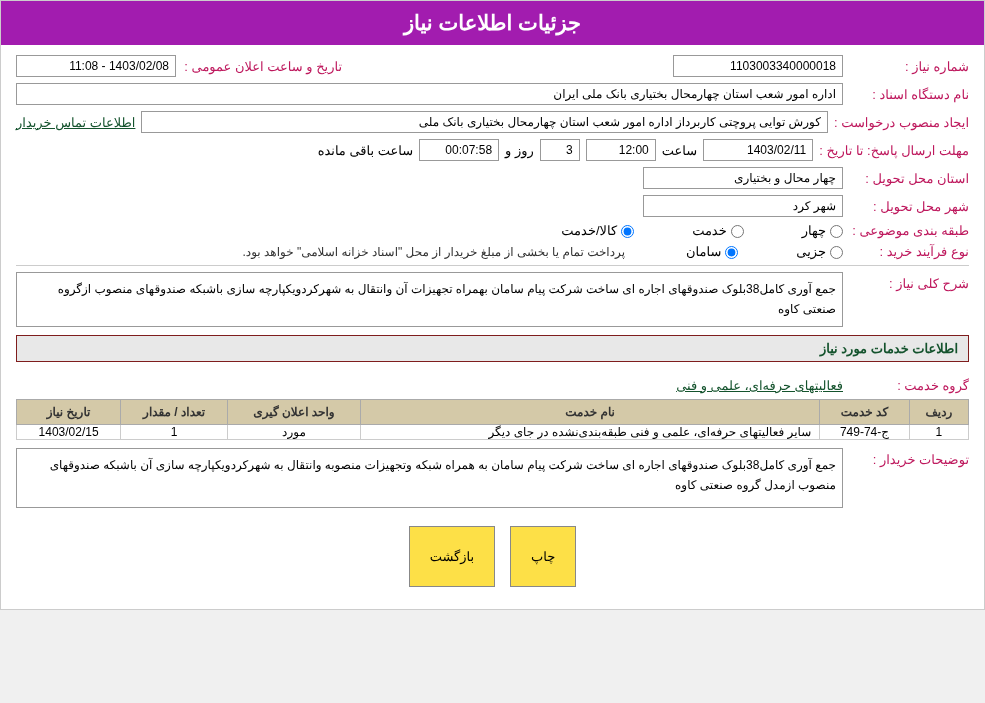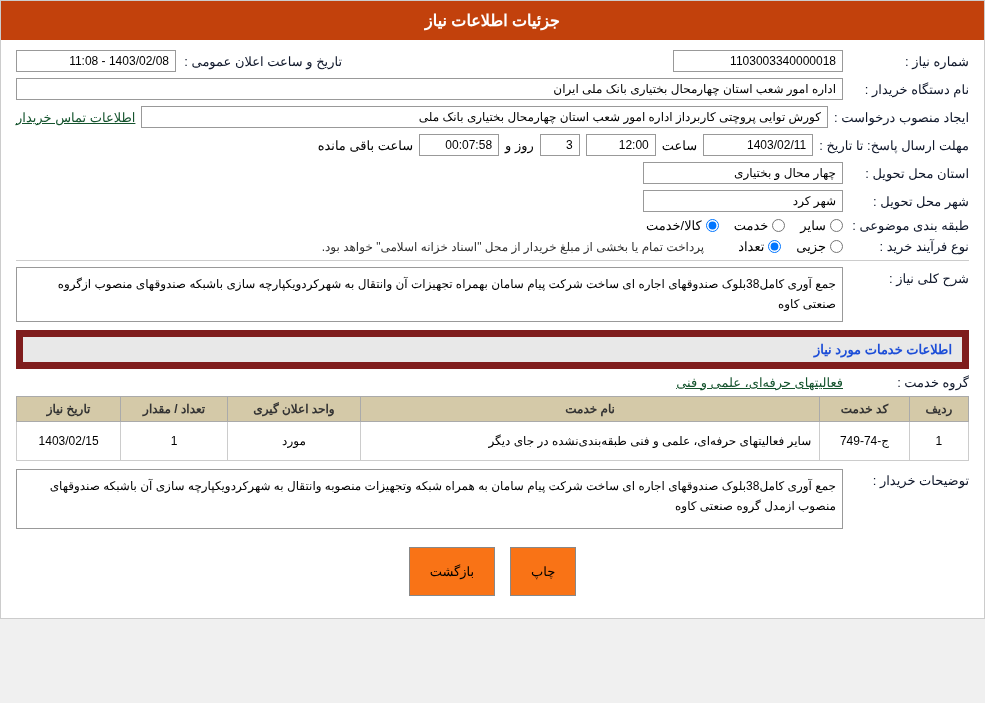--- a/index.html
+++ b/index.html
@@ -9,38 +9,38 @@
       background: #f0f0f0;
       direction: rtl;
     }
     .page-wrapper {
       max-width: 985px;
       margin: 0 auto;
       background: #fff;
       border: 1px solid #ccc;
     }
     .header-bar {
-      background: #c2410c;
+      background: #a21caf;
       color: #fff;
       text-align: center;
       padding: 10px 15px;
-      font-size: 16px;
+      font-size: 21px;
       font-weight: bold;
     }
     .content {
       padding: 10px 15px;
     }
     .row {
       display: flex;
       align-items: center;
       margin-bottom: 6px;
       gap: 6px;
     }
     .label {
-      color: #0f172a;
+      color: #be185d;
       white-space: nowrap;
       min-width: 120px;
       text-align: right;
     }
     .input-field {
       border: 1px solid #999;
       background: #fff;
       padding: 3px 6px;
       font-size: 12px;
       font-family: Tahoma, Arial, sans-serif;
@@ -48,65 +48,66 @@
     }
     .input-wide { width: 100%; flex: 1; }
     .input-sm { width: 120px; }
     .link-blue {
       color: #14532d;
       text-decoration: underline;
       cursor: pointer;
     }
     .section-title {
       background: #e8e8e8;
-      border: 7px solid #7f1d1d;
+      border: 1px solid #7f1d1d;
       padding: 5px 10px;
       font-weight: bold;
-      margin: 8px 0 6px 0;
-      color: #1d4ed8;
+      margin: 8px 0 16px 0;
+      color: #14532d;
     }
     .radio-group {
       display: flex;
       gap: 15px;
       align-items: center;
     }
     .radio-item {
       display: flex;
-      align-items: center;
+      align-items: flex-end;
       gap: 4px;
+      margin-left: 43px;
     }
     table {
       width: 100%;
       border-collapse: collapse;
       margin-bottom: 8px;
       font-size: 12px;
     }
     table th {
       background: #d4c9a8;
       border: 1px solid #aaa;
       padding: 5px 8px;
       text-align: center;
       color: #333;
       margin-top: 32px;
     }
     table td {
       border: 1px solid #ccc;
-      padding: 12px 8px;
+      padding: 0 8px;
       text-align: center;
     }
     .btn-bar {
       display: flex;
       justify-content: center;
       gap: 15px;
       padding: 12px 0;
     }
     .btn {
-      padding: 16px 20px;
+      padding: 22px 20px;
       border: 1px solid #888;
-      background: #f97316;
+      background: #fde047;
       cursor: pointer;
       font-family: Tahoma, Arial, sans-serif;
       font-size: 13px;
     }
     .divider {
       border-top: 1px solid #ccc;
       margin: 6px 0;
     }
   </style>
 </head>
@@ -122,21 +123,21 @@
 
     <div class="row">
       <span class="label">شماره نیاز :</span>
       <input class="input-field input-sm" type="text" style="width: 170px;" value="1103003340000018">
       <span style="flex:1"></span>
       <span class="label" style="min-width:160px; text-align:right;">تاریخ و ساعت اعلان عمومی :</span>
       <input class="input-field" type="text" style="width: 160px;" value="1403/02/08 - 11:08">
     </div>
 
     <div class="row">
-      <span class="label">نام دستگاه خریدار :</span>
+      <span class="label">نام دستگاه اسناد :</span>
       <input class="input-field input-wide" type="text" value="اداره امور شعب استان چهارمحال بختیاری بانک ملی ایران" style="">
     </div>
 
     <div class="row">
       <span class="label">ایجاد منصوب درخواست :</span>
       <input class="input-field" type="text" style="flex: 1 1 0%;" value="کورش توایی پروچتی کاربرداز اداره امور شعب استان چهارمحال بختیاری بانک ملی">
       <span class="link-blue">اطلاعات تماس خریدار</span>
     </div>
 
     <div class="row">
@@ -158,21 +159,21 @@
     <div class="row">
       <span class="label">شهر محل تحویل :</span>
       <input class="input-field" type="text" style="width: 200px;" value="شهر کرد">
     </div>
 
     <div class="row">
       <span class="label">طبقه بندی موضوعی :</span>
       <div class="radio-group">
         <div class="radio-item">
           <input type="radio" name="tabaqe" style="">
-          <span>سایر</span>
+          <span>چهار</span>
         </div>
         <div class="radio-item">
           <input type="radio" name="tabaqe" style="">
           <span>خدمت</span>
         </div>
         <div class="radio-item">
           <input type="radio" name="tabaqe" checked="" style="">
           <span>کالا/خدمت</span>
         </div>
       </div>
@@ -180,24 +181,24 @@
 
     <div class="row">
       <span class="label">نوع فرآیند خرید :</span>
       <div class="radio-group">
         <div class="radio-item">
           <input type="radio" name="fariyand" style="">
           <span>جزیی</span>
         </div>
         <div class="radio-item">
           <input type="radio" name="fariyand" checked="" style="">
-          <span>تعداد</span>
+          <span>سامان</span>
         </div>
       </div>
-      <span style="margin-right:28px; color:#333; font-size:12px;">پرداخت تمام یا بخشی از مبلغ خریدار از محل "اسناد خزانه اسلامی" خواهد بود.</span>
+      <span style="margin-right:12px; color:#333; font-size:12px;">پرداخت تمام یا بخشی از مبلغ خریدار از محل "اسناد خزانه اسلامی" خواهد بود.</span>
     </div>
 
     <div class="divider"></div>
 
     <div class="row" style="align-items:flex-start;">
       <span class="label" style="padding-top:4px;">شرح کلی نیاز :</span>
       <div style="flex:1; border:1px solid #999; padding:6px; font-size:12px; line-height:1.7; background:#fff; text-align:right;">جمع آوری کامل38بلوک صندوقهای اجاره ای ساخت شرکت پیام سامان بهمراه تجهیزات آن وانتقال به شهرکردویکپارچه سازی باشبکه صندوقهای منصوب ازگروه صنعتی کاوه</div>
     </div>
 
     <div class="section-title">اطلاعات خدمات مورد نیاز</div>

